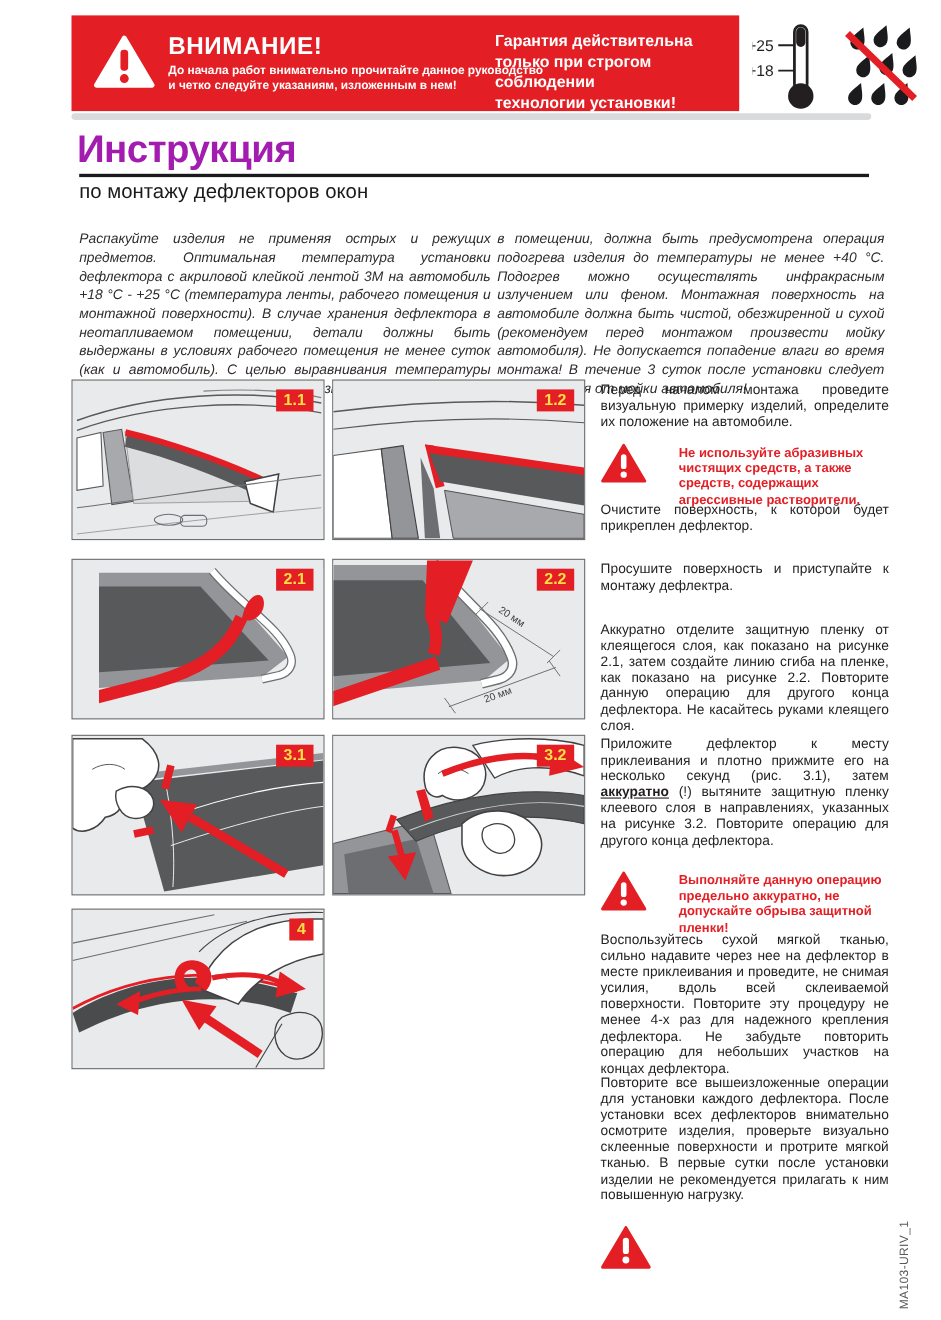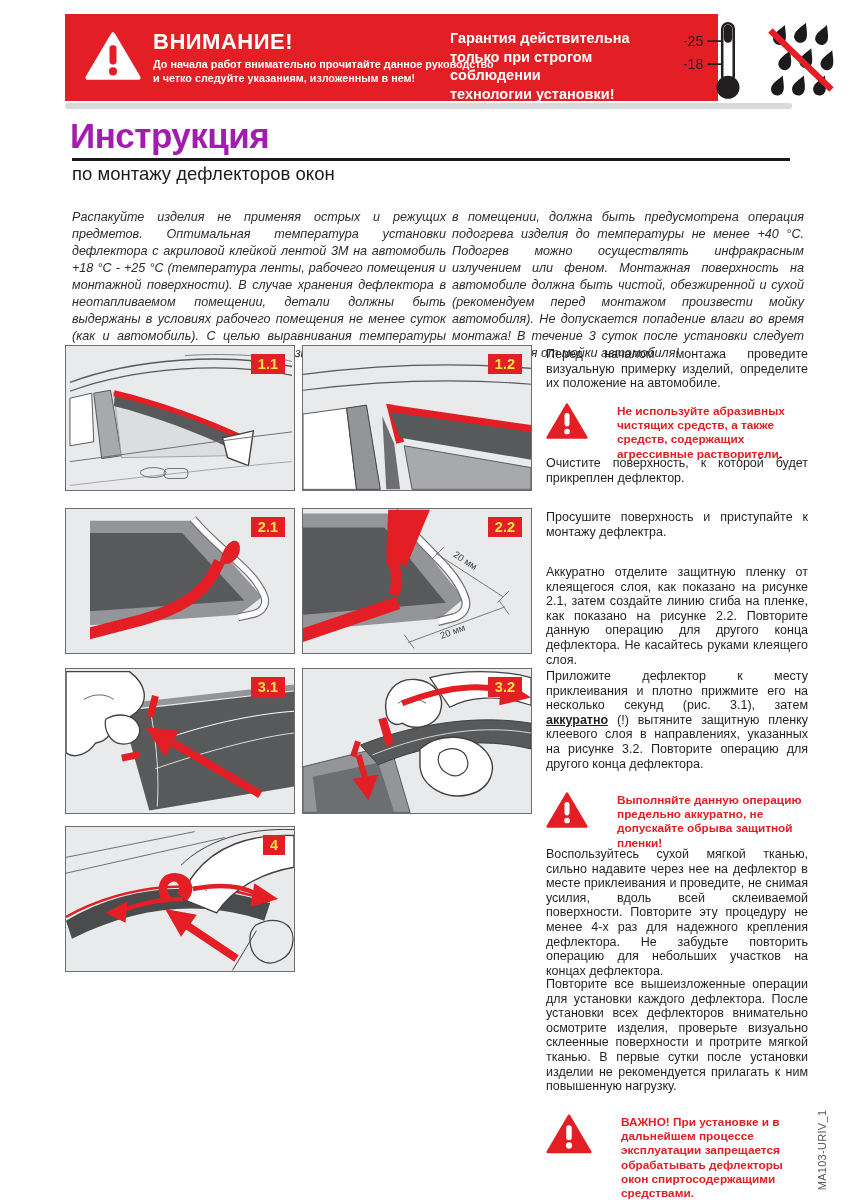--- a/index.html
+++ b/index.html
@@ -1,20 +1,20 @@
 <!DOCTYPE html>
 <html lang="ru"><head>
 <meta charset="utf-8">
 <style>
   html,body{margin:0;padding:0;background:#fff;}
   .page{position:relative;width:855px;height:1200px;background:#fff;overflow:hidden;
         font-family:"Liberation Sans",sans-serif;color:#231f20;}
 
   
-  .banner{position:absolute;left:65px;top:14px;width:607px;height:87px;background:#e31e24;padding-left:46px;}
+  .banner{position:absolute;left:65px;top:14px;width:607px;height:87px;background:#e31e24;}
   .banner-tri{position:absolute;left:20px;top:15px;width:56px;height:55px;}
   .attn-title{position:absolute;left:88px;top:15px;font-size:22px;font-weight:bold;color:#fff;letter-spacing:.5px;}
   .attn-sub{position:absolute;left:88px;top:44px;font-size:10.8px;line-height:13.5px;color:#fff;white-space:pre-line;font-weight:bold;}
   .warranty{position:absolute;left:385px;top:15px;width:215px;font-size:14.5px;line-height:18.6px;font-weight:bold;color:#fff;white-space:pre-line;}
   .env-icons{position:absolute;left:680px;top:18px;width:175px;height:84px;}
   .divider{position:absolute;left:65px;top:103px;width:727px;height:6px;background:#d9dadb;border-radius:3px;}
 
   
   .title-main{position:absolute;left:70px;top:116px;font-size:35px;font-weight:bold;letter-spacing:-0.5px;color:#a21caf;}
   .title-rule{position:absolute;left:72px;top:158px;width:718px;height:2.5px;background:#1a1a1c;}
@@ -266,18 +266,17 @@
 
   <p class="para" style="top:847px;">Воспользуйтесь сухой мягкой тканью, сильно надавите через нее на дефлектор в месте приклеивания и проведите, не снимая усилия, вдоль всей склеиваемой поверхности. Повторите эту процедуру не менее 4-х раз для надежного крепления дефлектора. Не забудьте повторить операцию для небольших участков на концах дефлектора.</p>
   <p class="para" style="top:977px;">Повторите все вышеизложенные операции для установки каждого дефлектора. После установки всех дефлекторов внимательно осмотрите изделия, проверьте визуально склеенные поверхности и протрите мягкой тканью. В первые сутки после установки изделии не рекомендуется прилагать к ним повышенную нагрузку.</p>
 
   <div class="warn" style="top:1113px;">
     <svg width="46" height="42" viewBox="0 0 50 45">
       <path d="M25,3 L48,42 L2,42 Z" fill="#e31e24" stroke="#e31e24" stroke-width="3" stroke-linejoin="round"></path>
       <rect x="22" y="13" width="6" height="16" rx="2.8" fill="#fff"></rect>
       <circle cx="25" cy="35" r="3.4" fill="#fff"></circle>
     </svg>
-    <p class="warn-text"><span class="warn-label">ВАЖНО!</span><span> При установке и в дальнейшем процессе эксплуатации запрещается обрабатывать дефлекторы окон спиртосодержащими средствами.</span></p>
   </div>
 
   <div class="side-code">MA103-URIV_1</div>
 
 </div>
 
 </body></html>

